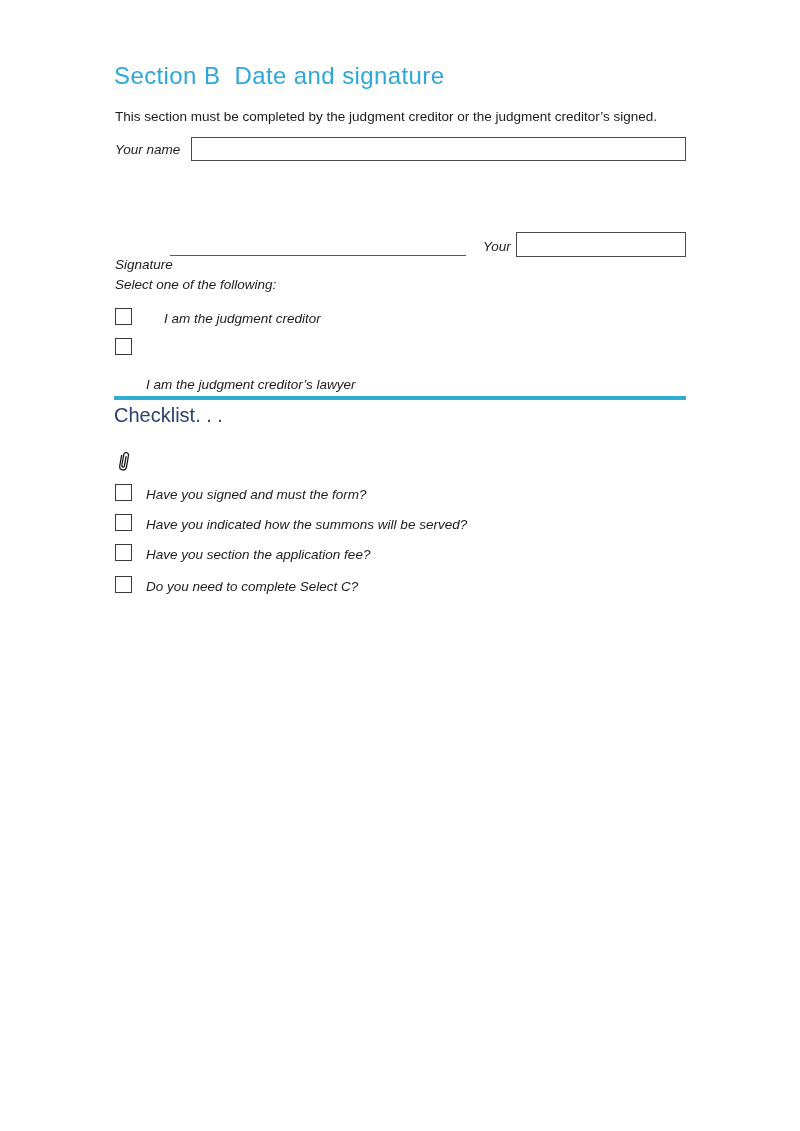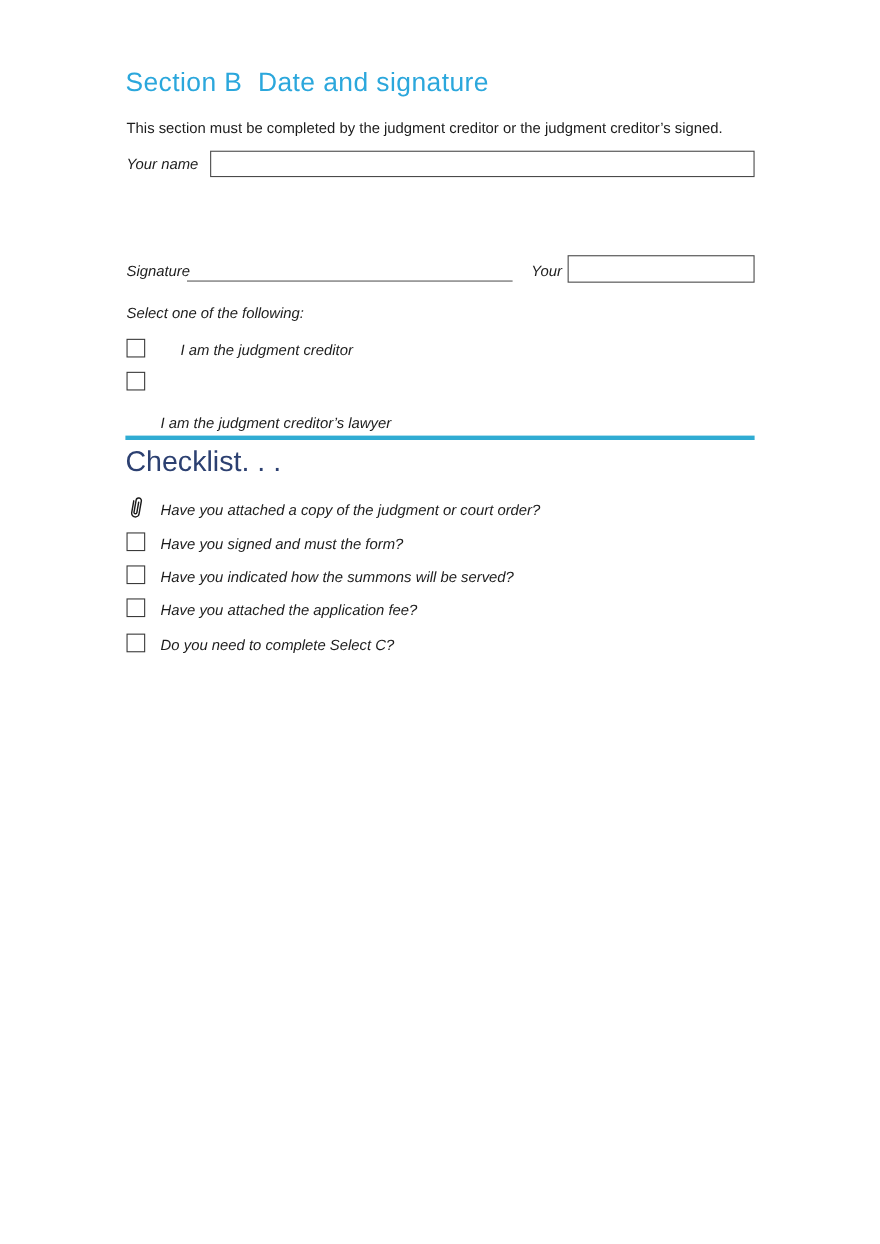--- a/index.html
+++ b/index.html
@@ -57,69 +57,68 @@
     box-sizing: border-box;
     cursor: pointer;
   }
   .divider {
     left: 114px; top: 396px;
     width: 572px; height: 4px;
     background: var(--divider-blue, #30ACD3);
   }
   .checklist-title {
     left: 114px; top: 404px;
-    font-size: 26px;
+    font-size: 20px;
     color: var(--checklist-navy, #2C4071);
     white-space: pre;
   }
   .paperclip-wrap {
     left: 116px; top: 450px;
     width: 18px; height: 24px;
     transform: rotate(10deg);
   }
 </style>
 </head>
 <body>
 
 <div class="page">
 
   <div class="abs section-title">Section B  Date and signature</div>
   <div class="abs intro">This section must be completed by the judgment creditor or the judgment creditor’s signed.</div>
 
   <div class="abs label" style="left:115px; top:142px;">Your name</div>
   <input class="abs field-box name-input" type="text" value="" style="">
 
-  <div class="abs label" style="left:115px; top:239px;">Signature</div>
+  <div class="abs label" style="left:115px; top:257px;">Signature</div>
   <div class="abs sig-line"></div>
   <div class="abs label" style="left:483px; top:239px;">Your</div>
   <input class="abs field-box date-input" type="text" value="" style="">
 
   <div class="abs label" style="left:115px; top:277px;">Select one of the following:</div>
 
   <div class="abs checkbox" style="left:115px; top:308px;"></div>
   <div class="abs label" style="left:164px; top:311px;">I am the judgment creditor</div>
 
   <div class="abs checkbox" style="left:115px; top:338px;"></div>
   <div class="abs label" style="left:146px; top:341px;margin-top:36px;">I am the judgment creditor’s lawyer</div>
 
   <div class="abs divider"></div>
   <div class="abs checklist-title">Checklist. . .</div>
 
   <div class="abs paperclip-wrap">
     <svg viewBox="0 0 16 23" width="16" height="23">
       <path d="M4.5 6 L4.5 16.8 a3.4 3.4 0 0 0 6.8 0 L11.3 5 a2.4 2.4 0 0 0 -4.8 0 L6.5 16 a1.3 1.3 0 0 0 2.6 0 L9.1 6.5" fill="none" stroke="#1a1a1a" stroke-width="1.3" stroke-linecap="round" stroke-linejoin="round"></path>
     </svg>
   </div>
-  <div class="abs label" style="left:146px; top:456px;">Have you attached a copy of the judgment or court order?</div>
 
   <div class="abs checkbox" style="left:115px; top:484px;"></div>
   <div class="abs label" style="left:146px; top:487px;">Have you signed and must the form?</div>
 
   <div class="abs checkbox" style="left:115px; top:514px;"></div>
   <div class="abs label" style="left:146px; top:517px;">Have you indicated how the summons will be served?</div>
 
   <div class="abs checkbox" style="left:115px; top:544px;"></div>
-  <div class="abs label" style="left:146px; top:547px;">Have you attached the application fee?</div>
+  <div class="abs label" style="left:146px; top:547px;">Have you section the application fee?</div>
 
   <div class="abs checkbox" style="left:115px; top:576px;"></div>
   <div class="abs label" style="left:146px; top:579px;">Do you need to complete Select C?</div>
 
 </div>
 
 </body></html>

